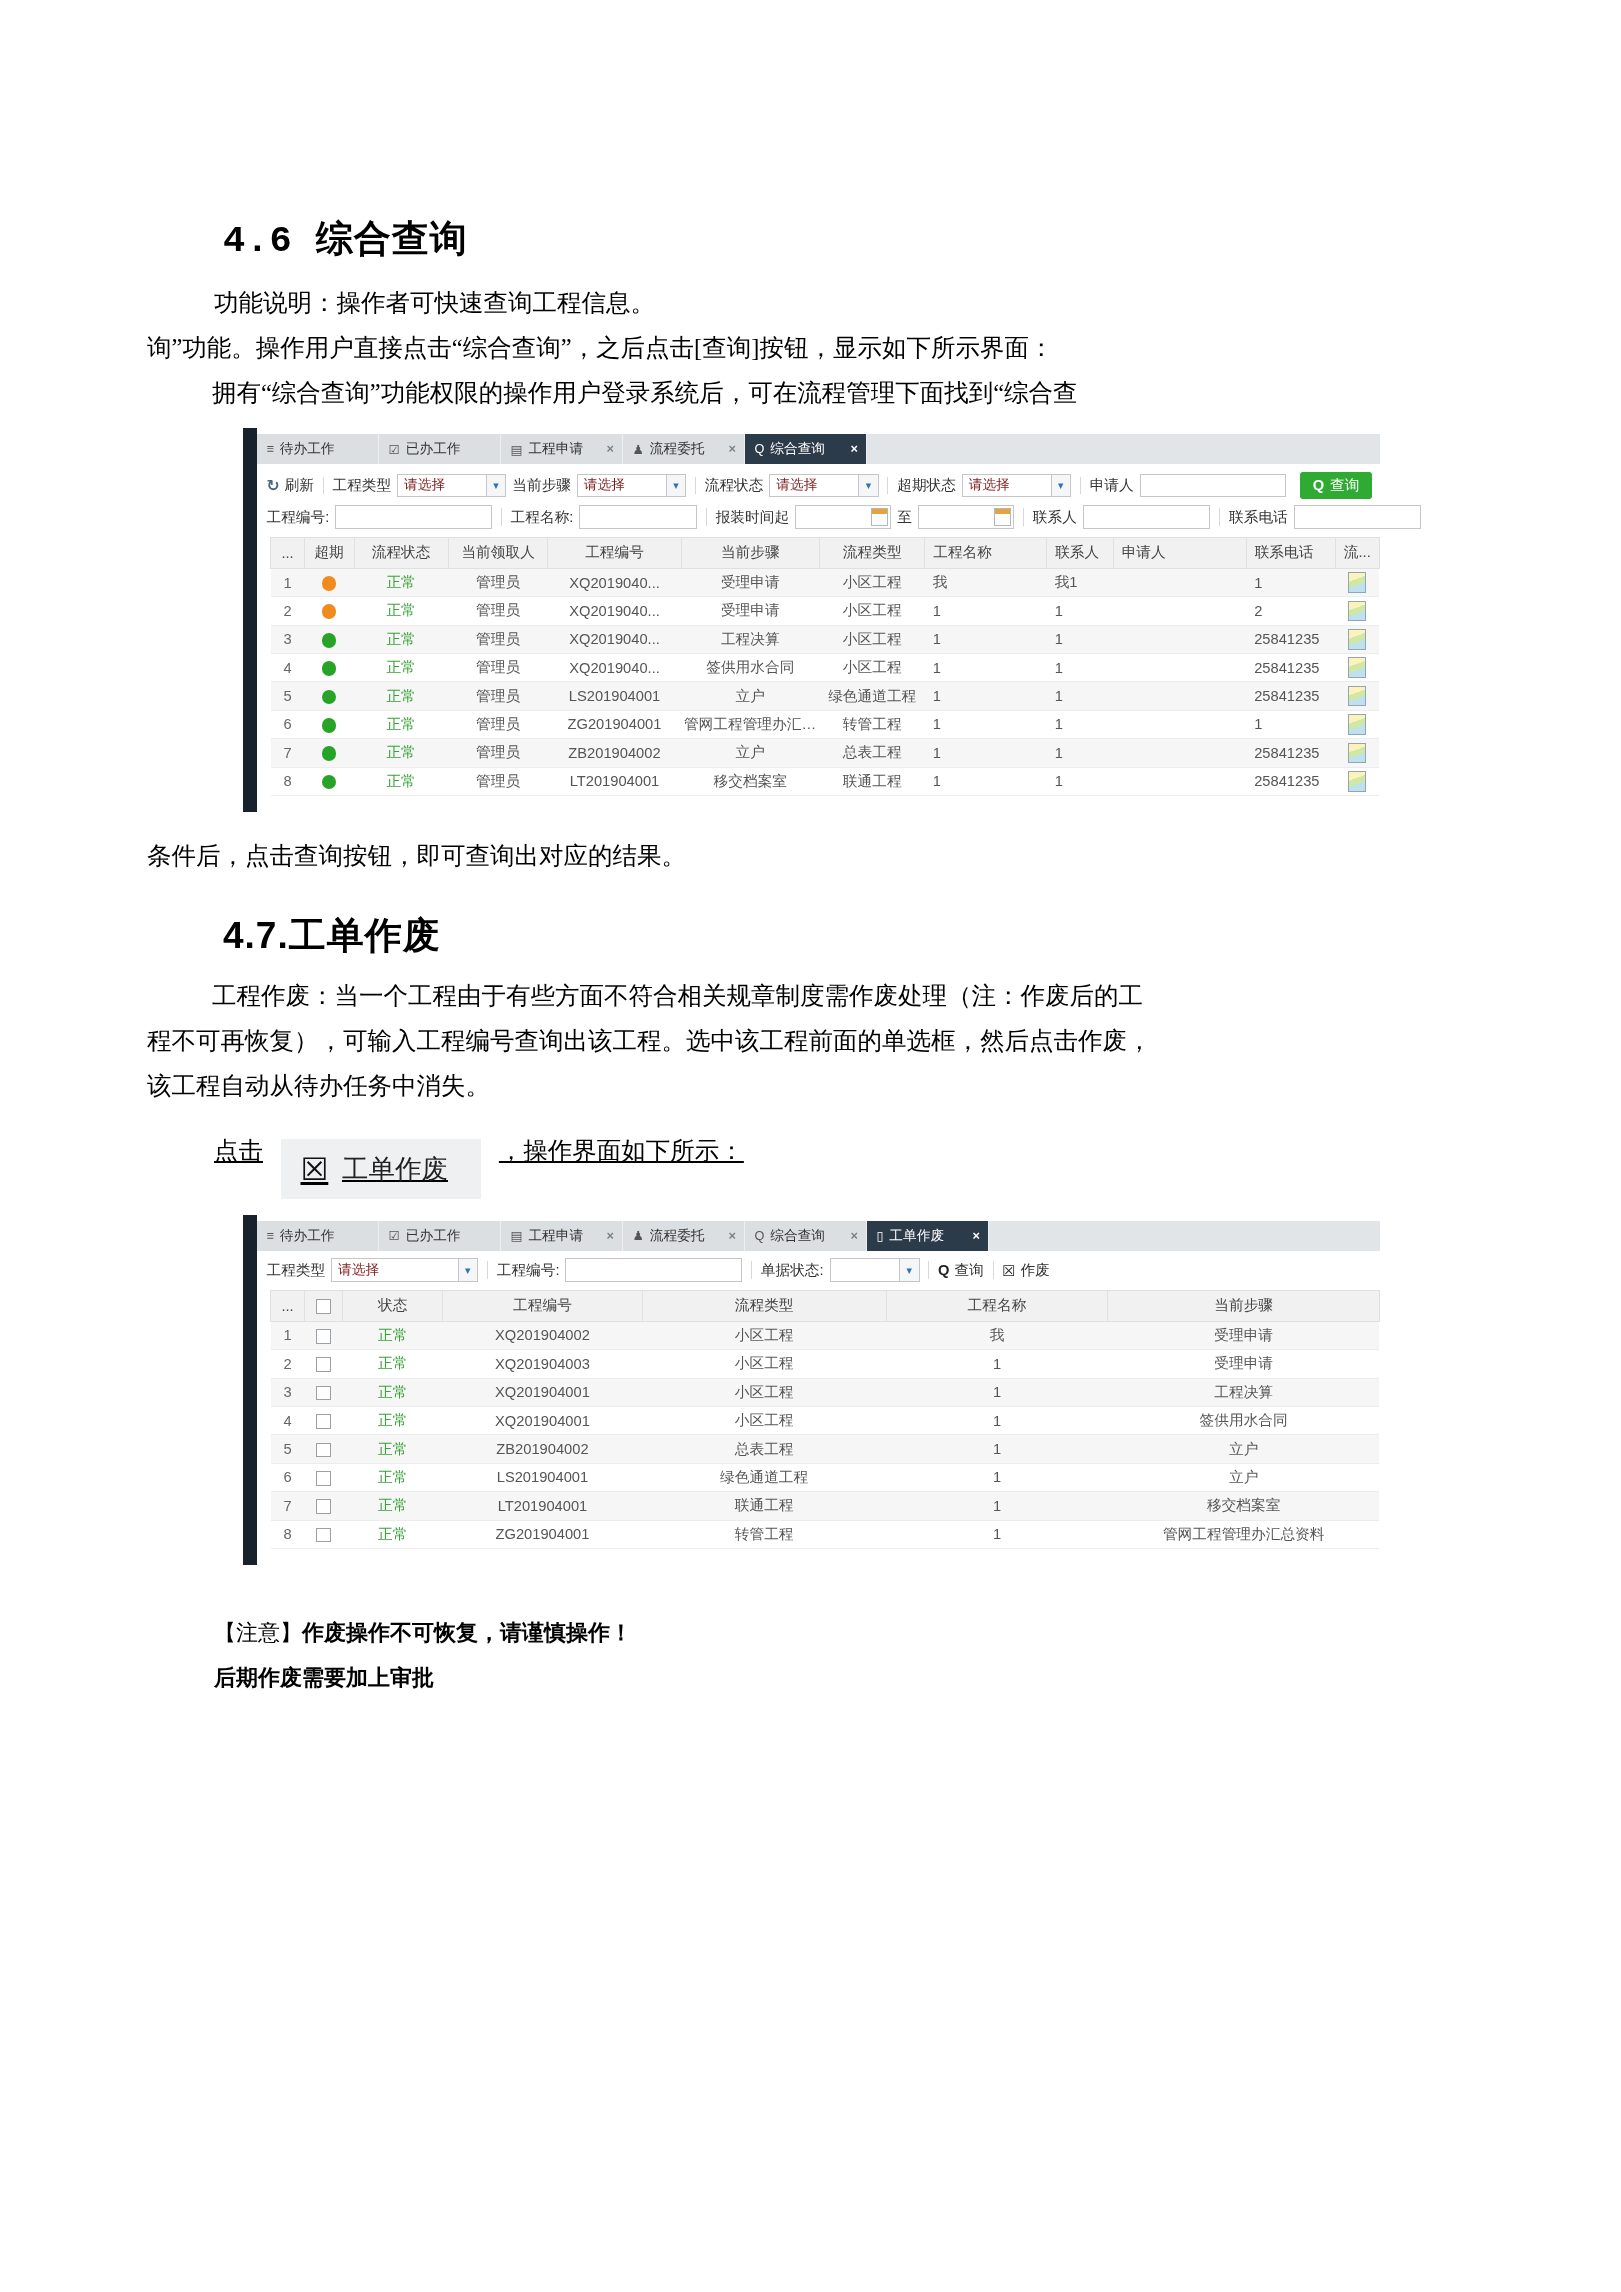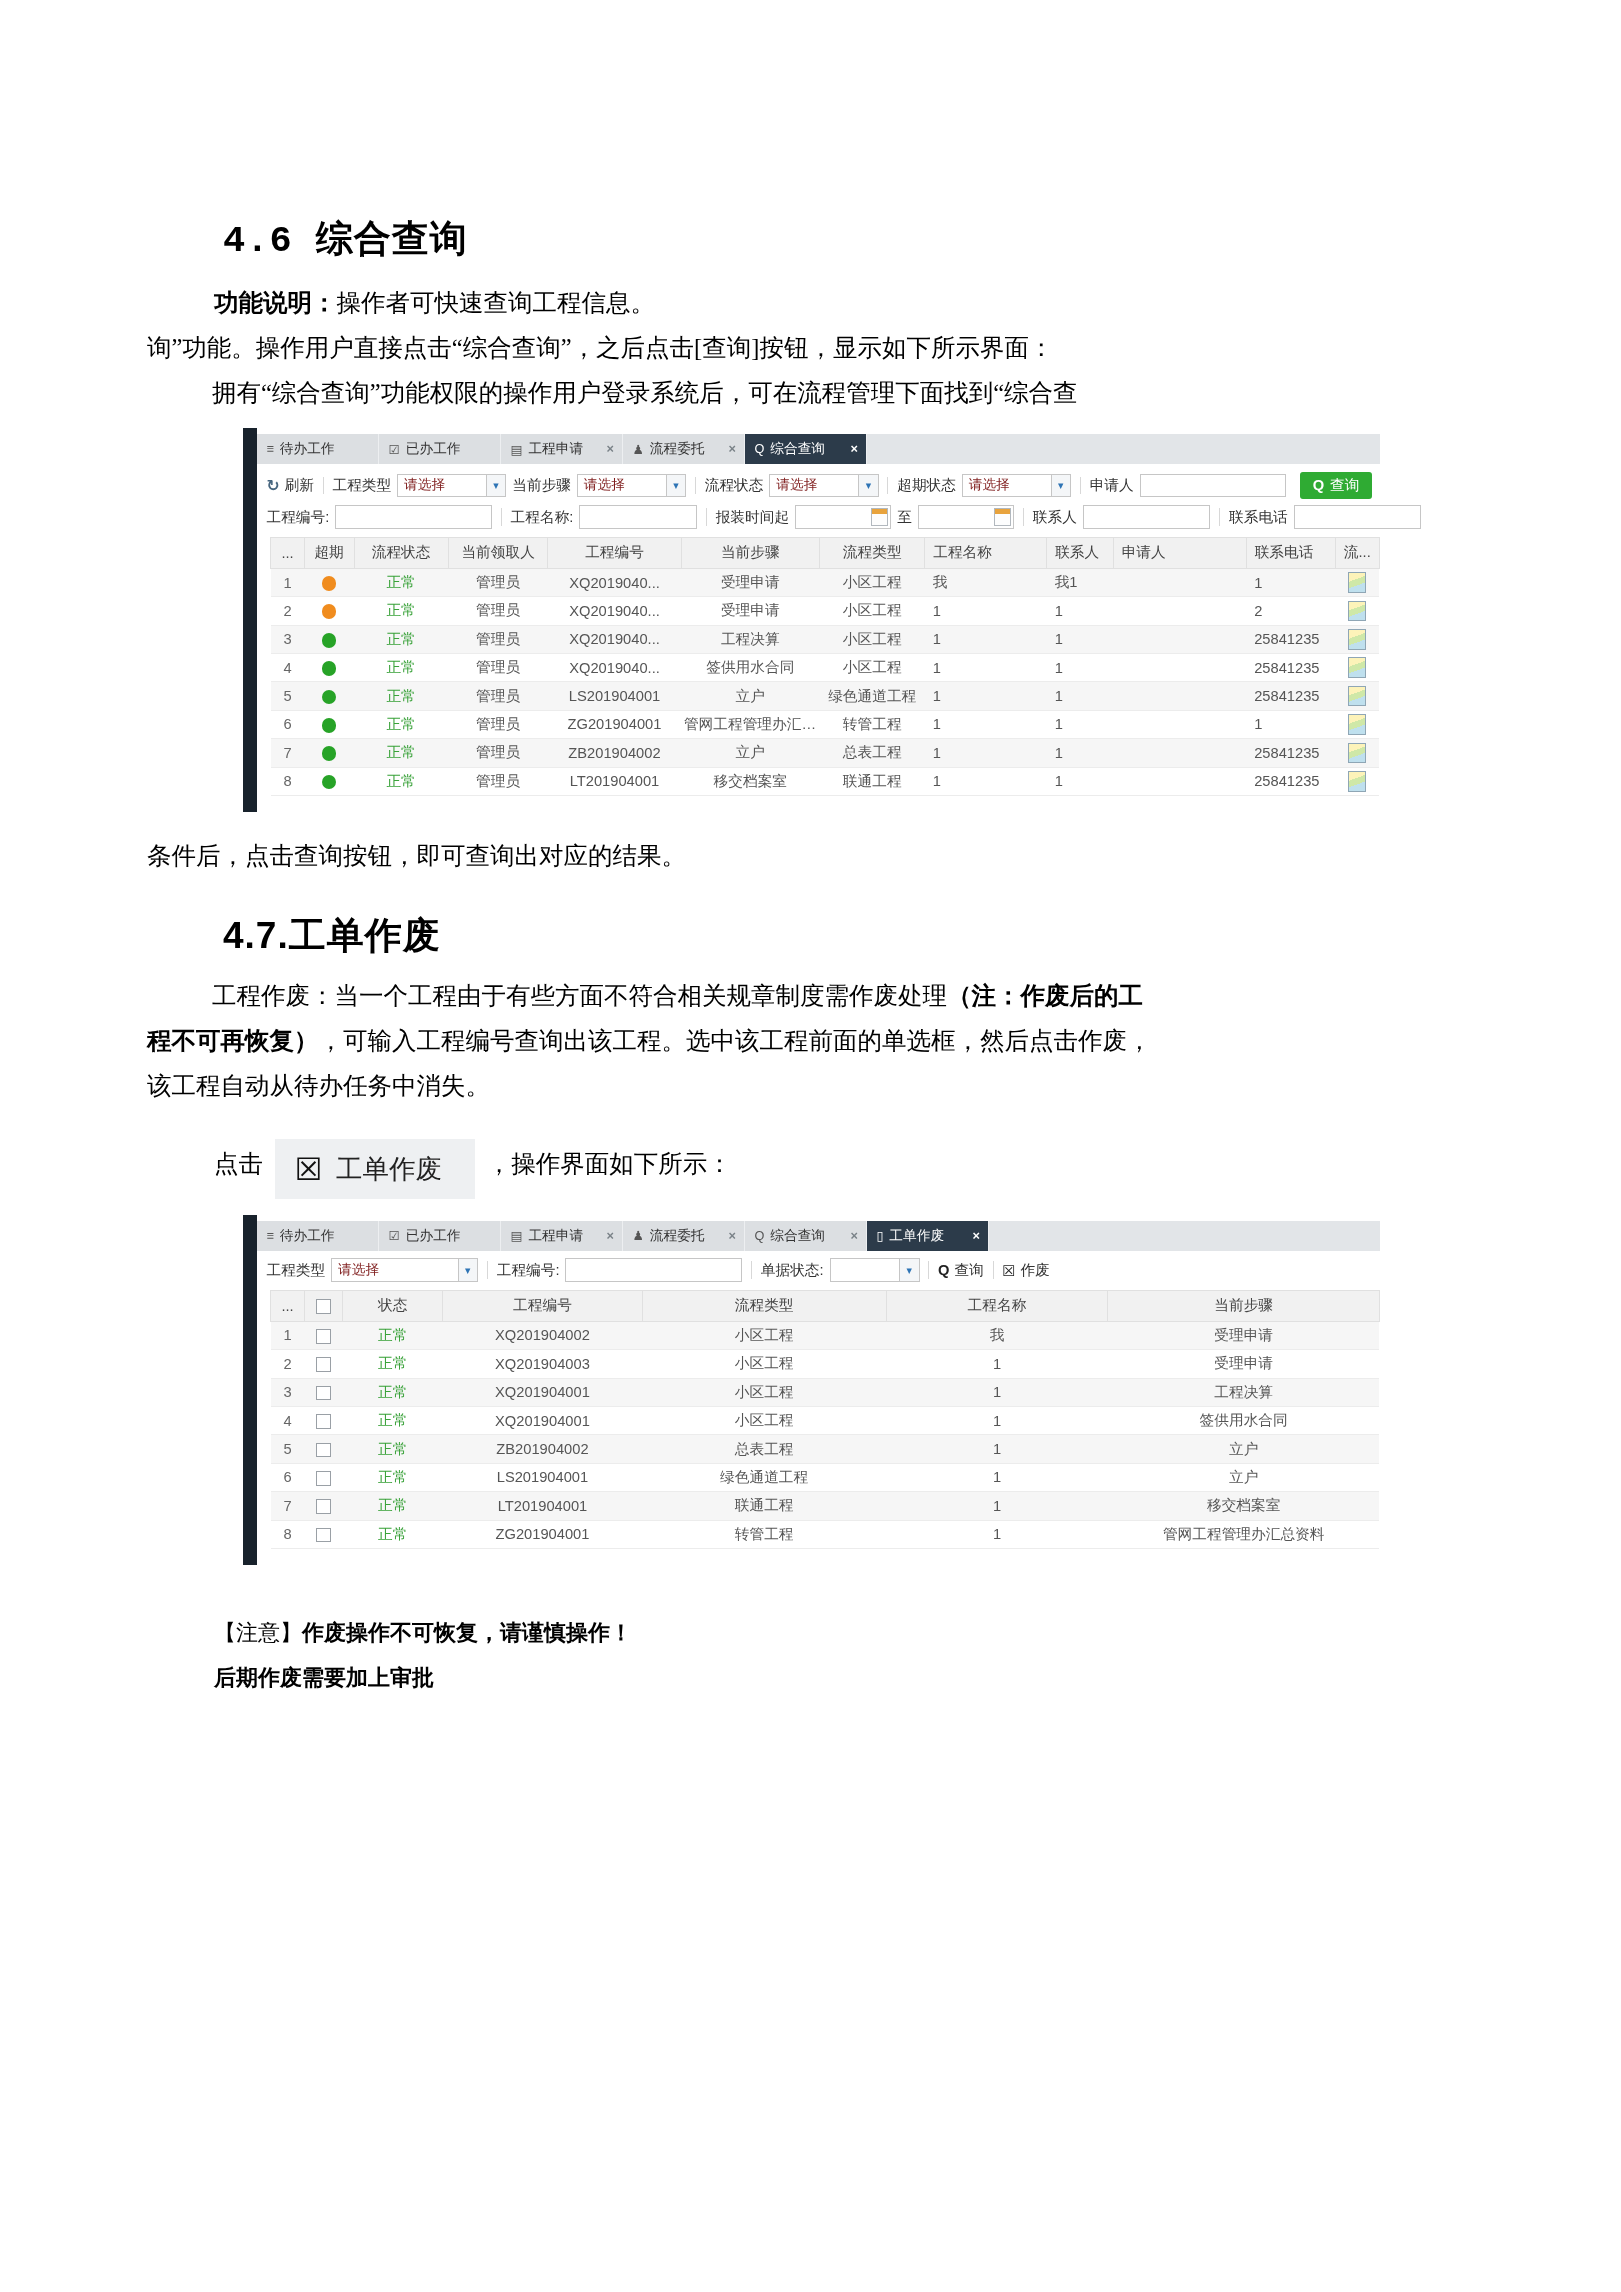--- a/index.html
+++ b/index.html
@@ -7,23 +7,23 @@
        font-family:"Liberation Serif","DejaVu Serif",serif;color:#000;}
 
   
   .h1{font-family:Liberation Mono, monospace;font-weight:bold;
       font-size:37px;margin:214px 0 0 223px;letter-spacing:1px;}
   .h2{font-family:"Liberation Sans","DejaVu Sans",sans-serif;font-weight:bold;
       font-size:37px;margin:33px 0 0 223px;letter-spacing:1px;}
   .para{font-size:24.5px;line-height:45px;margin:0 118px 0 147px;}
   .para .line{display:block;}
   .ind{text-indent:65px;}
-  .b{font-weight:bold;}
+  .b{font-weight:normal;}
   .p-first{margin-top:15.7px;}
-  .click-row{margin:25.5px 118px 0 214px;font-size:24.5px;display:flex;align-items:center;gap:6px;}
+  .click-row{margin:25.5px 118px 0 214px;font-size:24.5px;display:flex;align-items:flex-start;gap:12px;text-decoration:underline;}
   .void-big{display:inline-flex;align-items:center;gap:13.7px;background:#eef0f2;
             padding:11.8px 33px 11.8px 19.6px;margin:0 5.9px;position:relative;top:5.9px;}
   .void-big .x-big{font-family:"DejaVu Sans",sans-serif;font-size:31px;line-height:1;color:#111;}
   .void-big .vb-label{font-family:"Liberation Sans","DejaVu Sans",sans-serif;font-size:26.5px;color:#222;}
   .notes{margin:45px 0 0 214px;font-size:22px;line-height:45px;}
   .note-label{font-weight:normal;}
   .note-bold{font-family:"Liberation Sans","DejaVu Sans",sans-serif;font-weight:bold;}
 
   
   .shot{display:flex;width:1137px;margin-left:243px;

